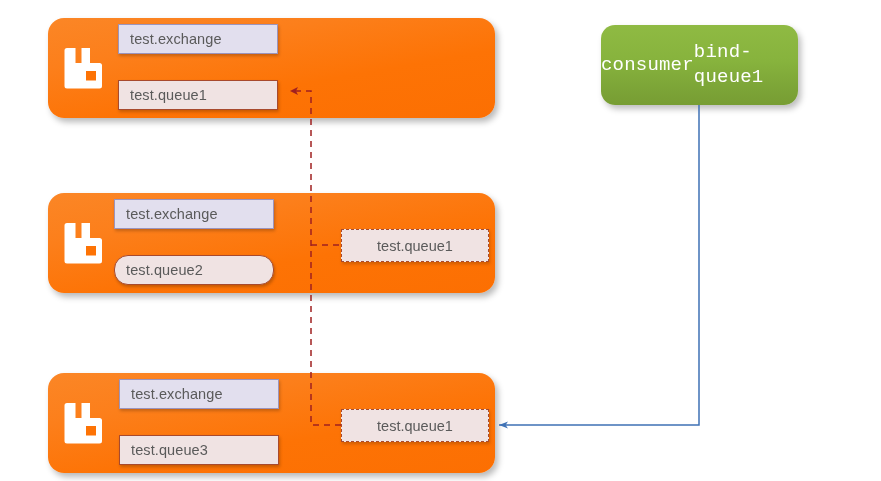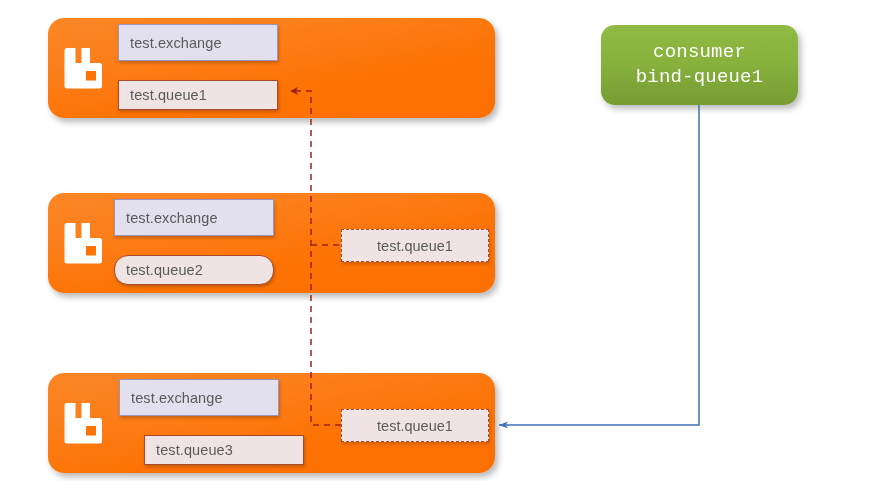--- a/index.html
+++ b/index.html
@@ -52,38 +52,38 @@
     font-family: "Liberation Sans", sans-serif;
     font-size: 14.5px;
     color: #5a5a5a;
     letter-spacing: 0.1px;
     white-space: nowrap;
   }
   .exchange-box {
     left: 70px;
     top: 6px;
     width: 160px;
-    height: 37px;
+    height: 30px;
     background: #e2dfee;
     border: 1px solid #9b94bd;
     box-shadow: 1px 2px 3px rgba(0,0,0,0.22);
   }
   .queue-box {
     left: 70px;
     top: 62px;
     width: 160px;
     height: 30px;
     background: #f0e3e3;
     border: 1px solid #a84a2e;
     box-shadow: 1px 2px 3px rgba(0,0,0,0.22);
   }
   .broker-2 .exchange-box { left: 66px; }
   .broker-2 .queue-box    { left: 66px; border-radius: 14px; }
   .broker-3 .exchange-box { left: 71px; }
-  .broker-3 .queue-box    { left: 71px; margin-left: 25px; }
+  .broker-3 .queue-box    { left: 71px; }
 
   
   .ghost-queue {
     position: absolute;
     box-sizing: border-box;
     display: flex;
     align-items: center;
     justify-content: center;
     background: #f0e3e3;
     border: 1.5px dashed #a84a2e;
@@ -100,21 +100,21 @@
   .consumer-box {
     position: absolute;
     left: 601px;
     top: 25px;
     width: 197px;
     height: 80px;
     border-radius: 14px;
     background: linear-gradient(180deg, #8fba43 0%, #87b33d 45%, #7ca437 80%, #779d33 100%);
     box-shadow: 3px 4px 6px rgba(0,0,0,0.26);
     display: flex;
-    flex-direction: column;
+    flex-direction: row;
     align-items: center;
     justify-content: center;
     box-sizing: border-box;
   }
   .consumer-line {
     font-family: "Liberation Mono", monospace;
     font-size: 19px;
     color: #ffffff;
     line-height: 25px;
     letter-spacing: 0.2px;

